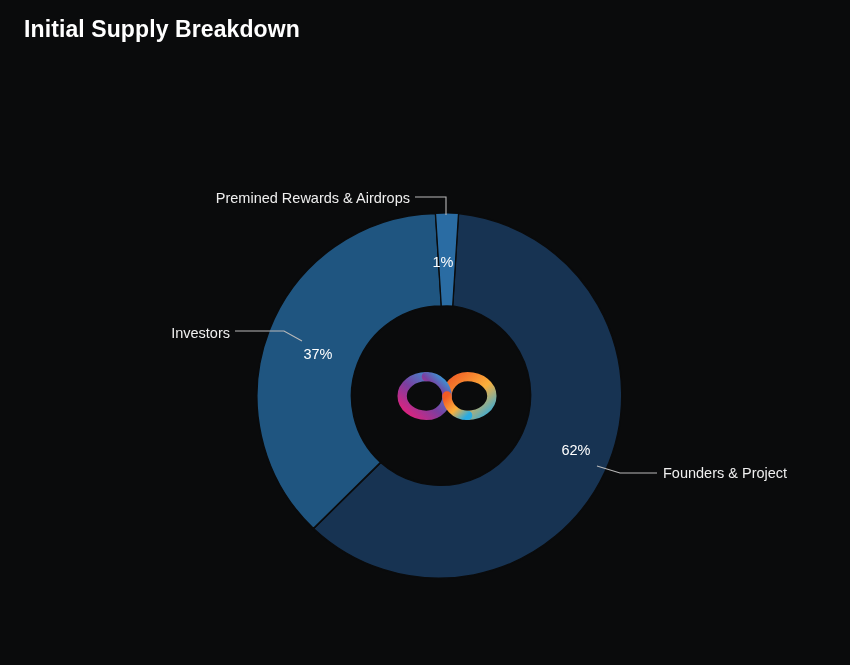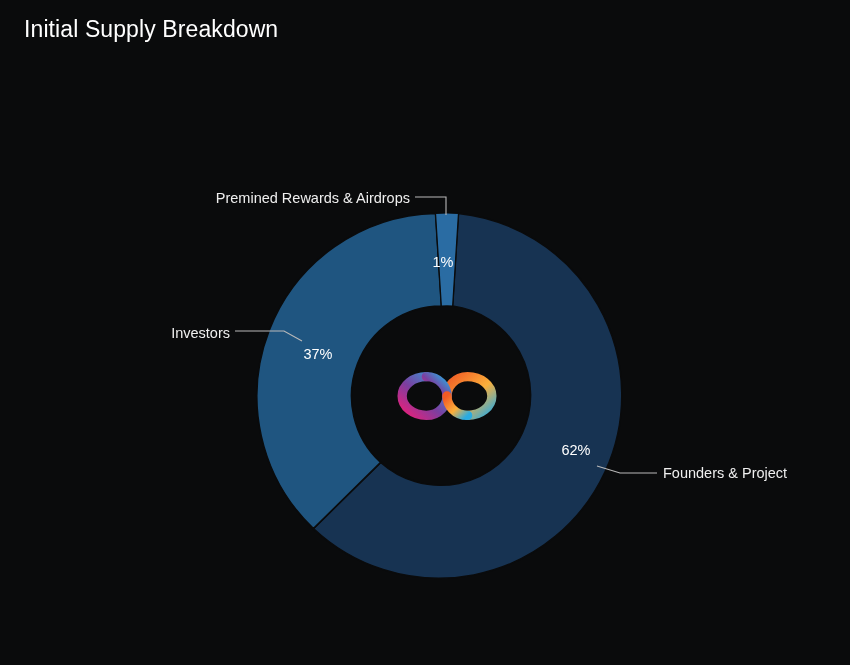--- a/index.html
+++ b/index.html
@@ -26,21 +26,21 @@
   
   .header {
     position: absolute;
     left: 24px;
     top: 12px;
     right: 24px;
   }
 
   .page-title {
     font-size: 23px;
-    font-weight: normal;
+    font-weight: bold;
     letter-spacing: 0.1px;
     color: #ffffff;
     margin: 0;
     line-height: 34px;
   }
 
   .meta-row {
     position: absolute;
     left: 0;
     top: 74px;

